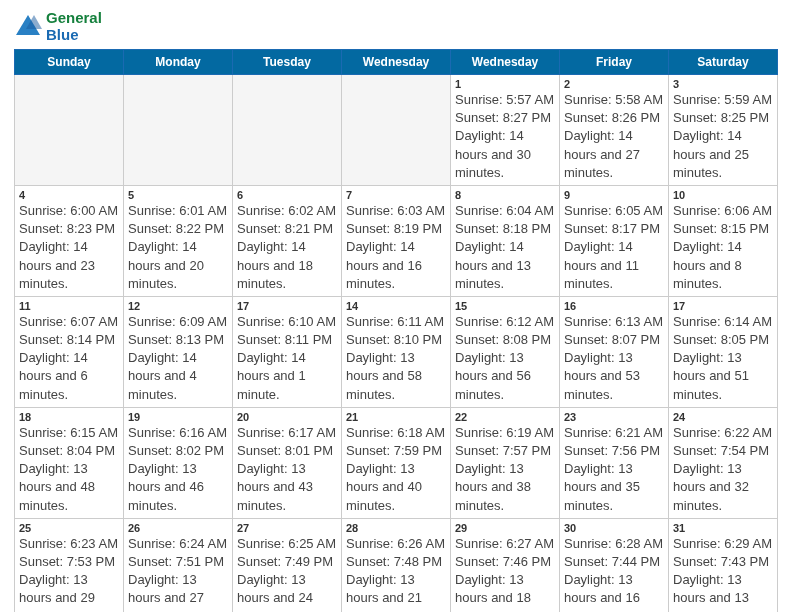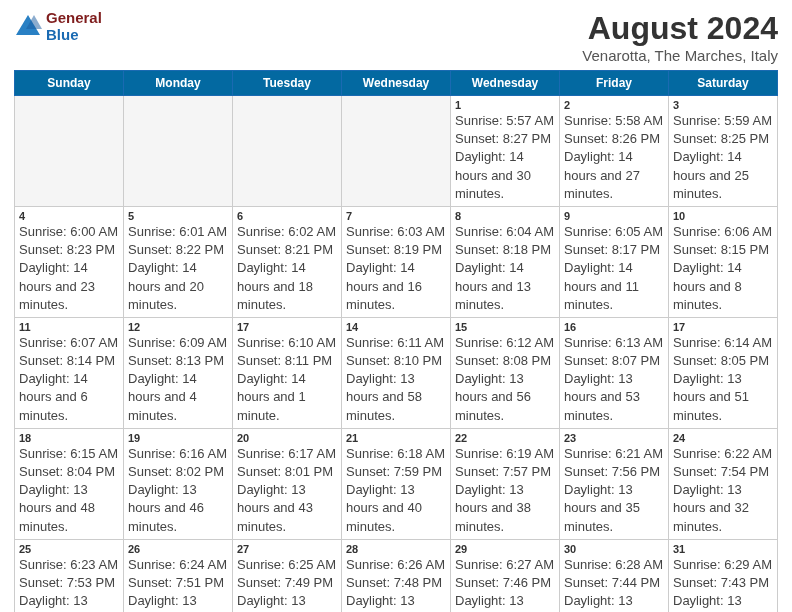--- a/index.html
+++ b/index.html
@@ -29,21 +29,21 @@
       gap: 4px;
     }
     .logo-text {
       display: flex;
       flex-direction: column;
       line-height: 1.1;
     }
     .logo-general {
       font-size: 15px;
       font-weight: bold;
-      color: #7f1d1d;
+      color: #15803d;
     }
     .logo-blue {
       font-size: 15px;
       font-weight: bold;
       color: #1a6ab2;
     }
     .logo-icon {
       width: 28px;
       height: 28px;
     }
@@ -121,24 +121,20 @@
   <div class="top-section">
     <div class="logo">
       <svg class="logo-icon" viewBox="0 0 28 28">
         <polygon points="14,2 26,22 2,22" fill="#2980c4"></polygon>
         <polygon points="20,2 28,16 12,16" fill="#1a5a9e" opacity="0.5"></polygon>
       </svg>
       <div class="logo-text">
         <span class="logo-general">General</span>
         <span class="logo-blue">Blue</span>
       </div>
-    </div>
-    <div class="title-section">
-      <div class="main-title">August 2024</div>
-      <div class="subtitle">Venarotta, The Marches, Italy</div>
     </div>
   </div>
 
   <table class="calendar">
     <thead>
       <tr>
         <th>Sunday</th>
         <th>Monday</th>
         <th>Tuesday</th>
         <th>Wednesday</th>

